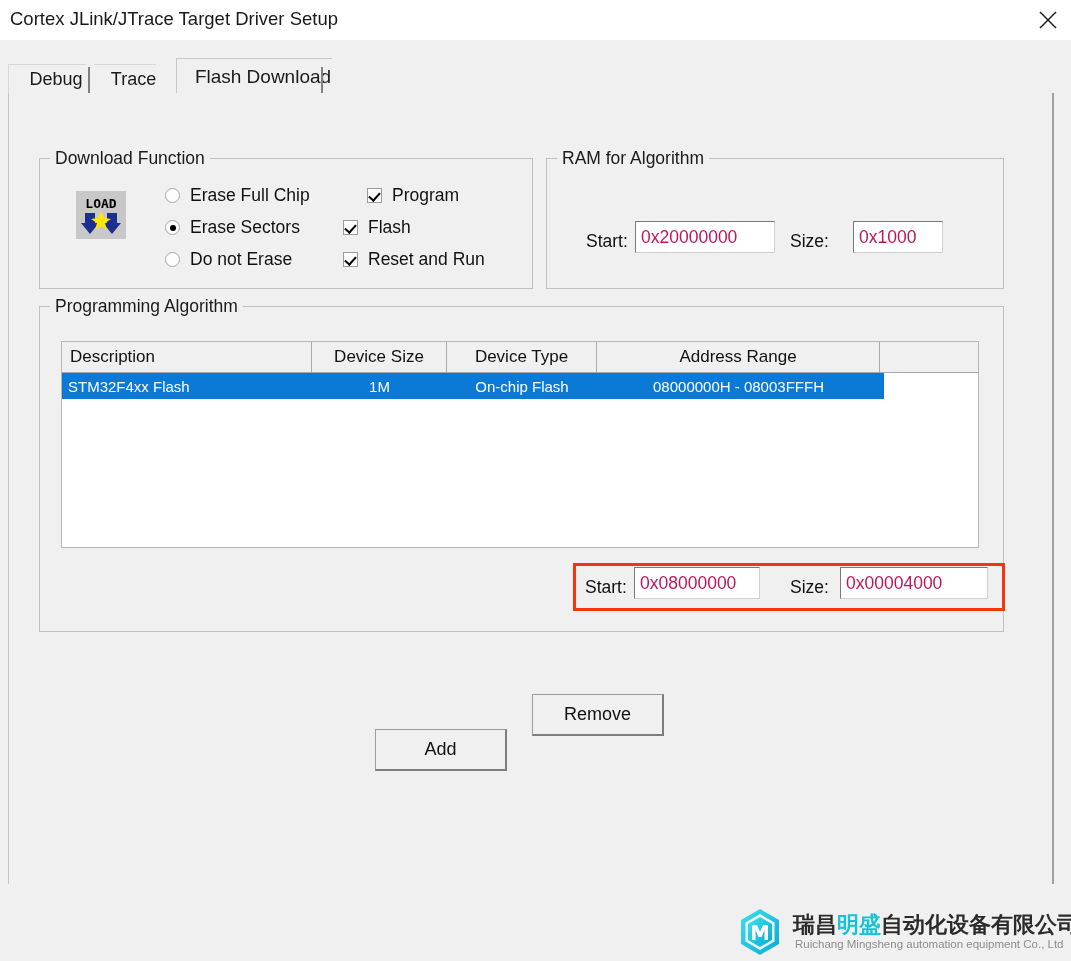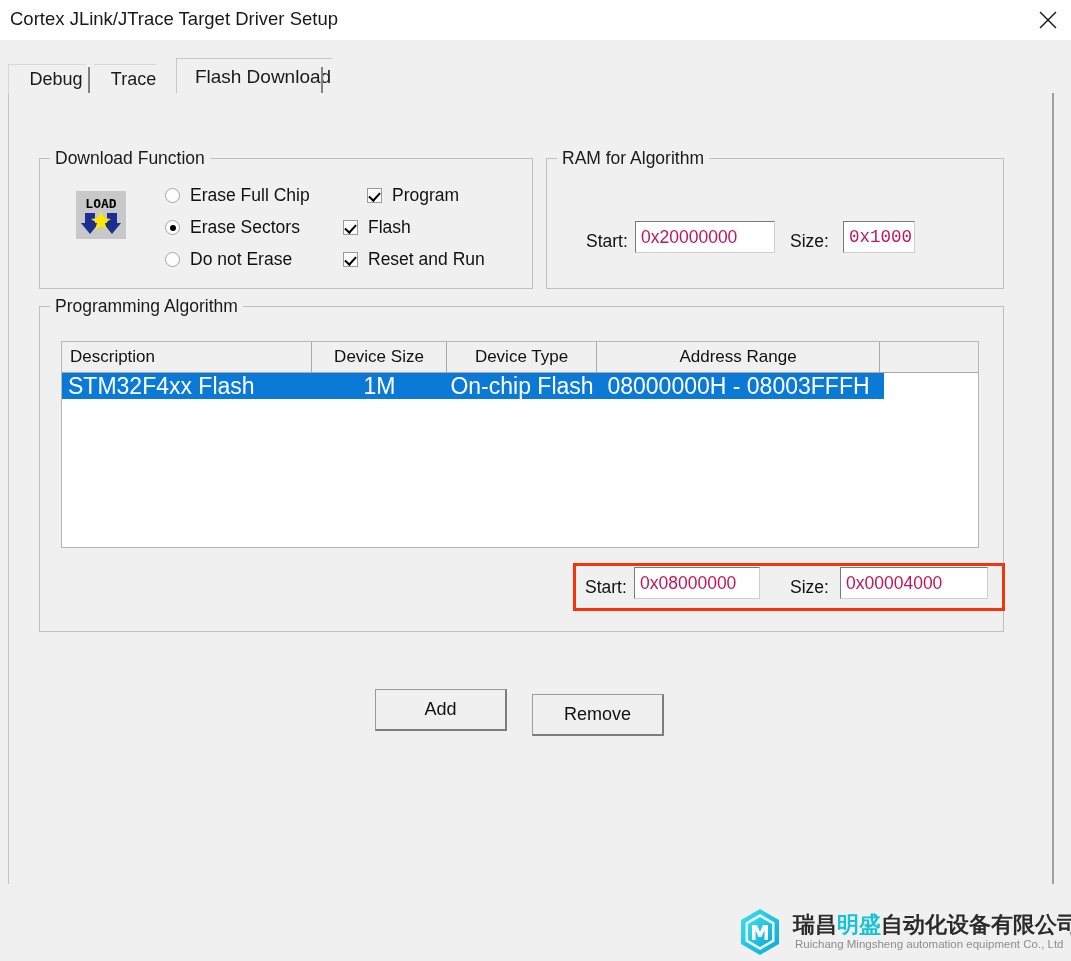--- a/index.html
+++ b/index.html
@@ -209,21 +209,21 @@
     align-items: center;
     padding-left: 5px;
     cursor: text;
     overflow: hidden;
     white-space: nowrap;
   }
 
   #ram-start-label { left: 39px; top: 72px; }
   #ram-start-box   { left: 88px; top: 62px; width: 140px; height: 32px; }
   #ram-size-label  { left: 243px; top: 72px; }
-  #ram-size-box    { left: 296px; top: 62px; width: 72px; height: 32px; font-family: Liberation Mono, monospace; }
+  #ram-size-box    { left: 306px; top: 62px; width: 90px; height: 32px; }
 
   
   #algo-list {
     position: absolute;
     left: 21px; top: 34px;
     width: 918px; height: 207px;
     background: #ffffff;
     border: 1px solid #b7b7b7;
     box-sizing: border-box;
     overflow: hidden;
@@ -254,21 +254,21 @@
     display: flex;
     height: 26px;
     align-items: center;
     cursor: pointer;
   }
   .algo-row.selected {
     background: #0a7ad6;
     color: #ffffff;
     width: 822px;
   }
-  .td { font-size: 23px; box-sizing: border-box; white-space: nowrap; overflow: hidden; }
+  .td { font-size: 15px; box-sizing: border-box; white-space: nowrap; overflow: hidden; }
   .td.left { padding-left: 6px; }
   .td.mid { text-align: center; }
 
   
   #flash-range-wrap {
     position: absolute;
     left: 533px; top: 256px;
     width: 432px; height: 48px;
     border: 3px solid #f5330c;
     box-sizing: border-box;
@@ -287,21 +287,21 @@
     border-right: 2px solid #7d7d7d;
     border-bottom: 2px solid #7d7d7d;
     font-size: 18px;
     color: #111;
     display: flex;
     align-items: center;
     justify-content: center;
     cursor: pointer;
     white-space: nowrap;
   }
-  #btn-add    { left: 366px; top: 596px; width: 132px; height: 42px; }
+  #btn-add    { left: 366px; top: 636px; width: 132px; height: 42px; }
   #btn-remove { left: 523px; top: 601px; width: 132px; height: 42px; }
 
   
   #bottom-bar {
     position: absolute;
     left: 0; top: 884px;
     width: 1071px; height: 77px;
     background: #f0f0f0;
   }
 

